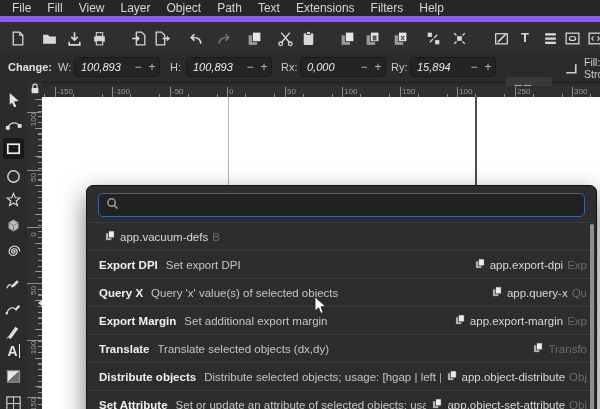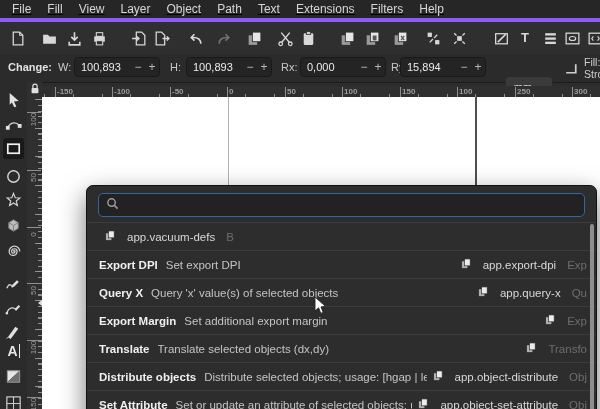--- a/index.html
+++ b/index.html
@@ -1,52 +1,52 @@
 <!DOCTYPE html>
 <html><head>
 <meta charset="utf-8">
 <style>
   html,body{margin:0;padding:0;background:#222;}
   #app{position:relative;width:600px;height:409px;overflow:hidden;background:#2c2c2c;
        font-family:"Liberation Sans","DejaVu Sans",sans-serif;-webkit-font-smoothing:antialiased;}
   
   .menubar{position:absolute;left:0;top:0;width:100%;height:22px;background:#262626;
-           border-bottom:4px solid #8b5cf6;display:flex;align-items:center;padding-left:4px;box-sizing:border-box;text-decoration:underline;}
+           border-bottom:6px solid #8b5cf6;display:flex;align-items:center;padding-left:4px;box-sizing:border-box;}
   .menu-item{font-size:12px;color:#d6d6d6;padding:0 8px;line-height:22px;cursor:default;}
   
   .cmdbar{position:absolute;left:0;top:22px;width:100%;height:32px;background:#2f2f2f;border-bottom:1px solid #1e1e1e;}
   .ci{position:absolute;top:7px;width:18px;height:18px;display:flex;align-items:center;justify-content:center;}
   .ci svg{display:block}
   .tglyph{font-size:13px;font-weight:bold;color:#d8d8d8;line-height:18px;}
   .dim{opacity:.4}
   
   .optbar{position:absolute;left:0;top:54px;width:100%;height:28px;background:#2b2b2b;border-bottom:1px solid #1c1c1c;}
   .optbar .lab{position:absolute;top:7px;font-size:11px;color:#c9c9c9;}
   .optbar .blab{font-weight:bold;color:#e2e2e2;}
   .spin{position:absolute;top:3px;height:20px;width:86px;background:#242424;border:1px solid #191919;
         border-radius:4px;display:flex;align-items:center;box-sizing:border-box;}
   .spin input{flex:1;width:40px;background:transparent;border:none;outline:none;color:#ececec;
-        font-size:11px;font-family:"Liberation Sans",sans-serif;padding:0 0 0 6px;}
+        font-size:11px;font-family:"Liberation Sans",sans-serif;padding:0 0 0 6px;font-style:italic;}
   .sbtn{width:14px;text-align:center;color:#b8b8b8;font-size:12px;line-height:18px;cursor:default;}
   .unitdd{position:absolute;top:3px;left:505px;width:46px;height:20px;background:#3a3a3a;border:1px solid #2a2a2a;
         border-radius:4px;display:flex;align-items:center;justify-content:center;gap:5px;color:#dcdcdc;font-size:11px;margin-top:19px;}
   .unitdd .caret{font-size:7px;color:#bbb;}
   .fillstroke{position:absolute;left:584px;top:2px;font-size:10.5px;color:#cfcfcf;line-height:12px;white-space:nowrap;}
   
   .main{position:absolute;left:0;top:82px;width:600px;height:327px;}
   .toolbox{position:absolute;left:0;top:0;width:27px;height:100%;background:#2b2b2b;border-right:1px solid #222;}
   .tool{position:absolute;left:3px;width:21px;height:21px;display:flex;align-items:center;justify-content:center;}
   .tool.active{background:#191919;border-radius:3px;}
   .ttoolA{font-size:14px;font-weight:bold;color:#e6e6e6;display:flex;align-items:center;}
   .caretbar{display:inline-block;width:1px;height:14px;background:#e6e6e6;margin-left:1px;}
   .ruler-corner{position:absolute;left:27px;top:0;width:15px;height:15px;background:#2f2f2f;display:flex;align-items:center;justify-content:center;}
   .hruler{position:absolute;left:42px;top:4px;width:558px;height:15px;background:#2f2f2f;border-bottom:1px solid #242424;
       background-image:repeating-linear-gradient(to right,rgba(160,160,160,.85) 0 1px,transparent 1px 5.75px),
                        repeating-linear-gradient(to right,rgba(160,160,160,.85) 0 1px,transparent 1px 28.75px);
-      background-size:100% 4px,100% 7px;background-position:left 1.5px bottom,left 1.5px bottom;background-repeat:no-repeat;font-weight:bold;}
+      background-size:100% 4px,100% 7px;background-position:left 1.5px bottom,left 1.5px bottom;background-repeat:no-repeat;}
   .hlab{position:absolute;top:1px;font-size:8px;color:#9c9c9c;white-space:nowrap;}
   .hlab::before{content:"";position:absolute;left:-2px;top:0;width:1px;height:14px;background:#8f8f8f;}
   .hmark{position:absolute;bottom:0;width:0;height:0;border-left:3px solid transparent;border-right:3px solid transparent;border-bottom:4px solid #cfcfcf;}
   .vruler{position:absolute;left:27px;top:15px;width:15px;height:312px;background:#2f2f2f;border-right:1px solid #242424;
       background-image:repeating-linear-gradient(to bottom,rgba(160,160,160,.85) 0 1px,transparent 1px 5.75px),
                        repeating-linear-gradient(to bottom,rgba(160,160,160,.85) 0 1px,transparent 1px 28.75px);
       background-size:4px 100%,7px 100%;background-position:right 1.5px,right 1.5px;background-repeat:no-repeat;}
   .vtick{position:absolute;left:0;width:14px;height:1px;background:#8f8f8f;}
   .vlab{position:absolute;left:-1px;width:14px;text-align:center;font-size:8px;color:#9c9c9c;transform:rotate(-90deg);}
   .vmark{position:absolute;right:0;width:0;height:0;border-top:3px solid transparent;border-bottom:3px solid transparent;border-right:4px solid #e0e0e0;}
@@ -59,21 +59,21 @@
      border:1px solid #131313;border-radius:7px;box-sizing:border-box;box-shadow:0 10px 26px rgba(0,0,0,.55);z-index:5;}
   .searchwrap{position:absolute;left:11px;right:11px;top:7px;height:24px;background:#222;
      border:1.5px solid #3465a4;border-radius:5px;display:flex;align-items:center;padding:0 7px;gap:6px;box-sizing:border-box;}
   .searchwrap input{flex:1;background:transparent;border:none;outline:none;color:#e8e8e8;font-size:12px;font-family:"Liberation Sans",sans-serif;}
   .rows{position:absolute;left:0;right:0;top:36px;border-top:1px solid #3c3c3c;}
   .prow{height:27px;display:flex;align-items:center;justify-content:space-between;padding:0 9px 0 12px;overflow:hidden;white-space:nowrap;}
   .prow + .prow{border-top:1px solid #3c3c3c;}
   .pleft{display:flex;align-items:center;gap:8px;overflow:hidden;min-width:0;}
   .rname{font-size:11.5px;font-weight:bold;color:#f0f0f0;}
   .rdesc{font-size:11.5px;color:#c4c4c4;overflow:hidden;}
-  .pright{display:flex;align-items:center;gap:11px;flex:0 0 auto;margin-left:6px;justify-content:space-between;}
+  .pright{display:flex;align-items:center;gap:4px;flex:0 0 auto;margin-left:6px;justify-content:space-between;}
   .raction{font-size:11.5px;color:#d8d8d8;}
   .rcat{font-size:11.5px;color:#6d6d6d;}
   .vthumb{position:absolute;right:2px;top:38px;width:4px;height:190px;background:#8e8e8e;border-radius:2px;}
   .cursor{position:absolute;left:314px;top:297px;z-index:9;}
 </style>
 </head>
 <body>
 
 <div id="app">
 
@@ -234,21 +234,21 @@
       <span class="sbtn">−</span>
       <span class="sbtn">+</span>
     </div>
     <span class="lab" style="left:281px">Rx:</span>
     <div class="spin" style="left:300px">
       <input value="0,000" style="">
       <span class="sbtn">−</span>
       <span class="sbtn">+</span>
     </div>
     <span class="lab" style="left:391px">Ry:</span>
-    <div class="spin" style="left:400px">
+    <div class="spin" style="left:410px">
       <input value="15,894" style="">
       <span class="sbtn">−</span>
       <span class="sbtn">+</span>
     </div>
     <div class="unitdd">
       <span>mm</span>
       <span class="caret">▼</span>
     </div>
     <span class="ci" style="left:562px;top:5px">
       <svg width="17" height="17" viewBox="0 0 16 16">
@@ -445,20 +445,21 @@
         <div class="prow">
           <div class="pleft">
             <span class="rname">Export Margin</span>
             <span class="rdesc">Set additional export margin</span>
           </div>
           <div class="pright">
             <span><svg width="11" height="12" viewBox="0 0 12 13">
                   <rect x="1" y="3.5" width="6" height="7.5" fill="#b0b0b0"></rect>
                   <rect x="4" y="1" width="6" height="7.5" fill="#ececec" stroke="#2d2d2d" stroke-width="0.7"></rect>
                 </svg></span>
+            <span class="raction">app.export-margin</span>
             <span class="rcat">Exp</span>
           </div>
         </div>
 
         <div class="prow">
           <div class="pleft">
             <span class="rname">Translate</span>
             <span class="rdesc">Translate selected objects (dx,dy)</span>
           </div>
           <div class="pright">

